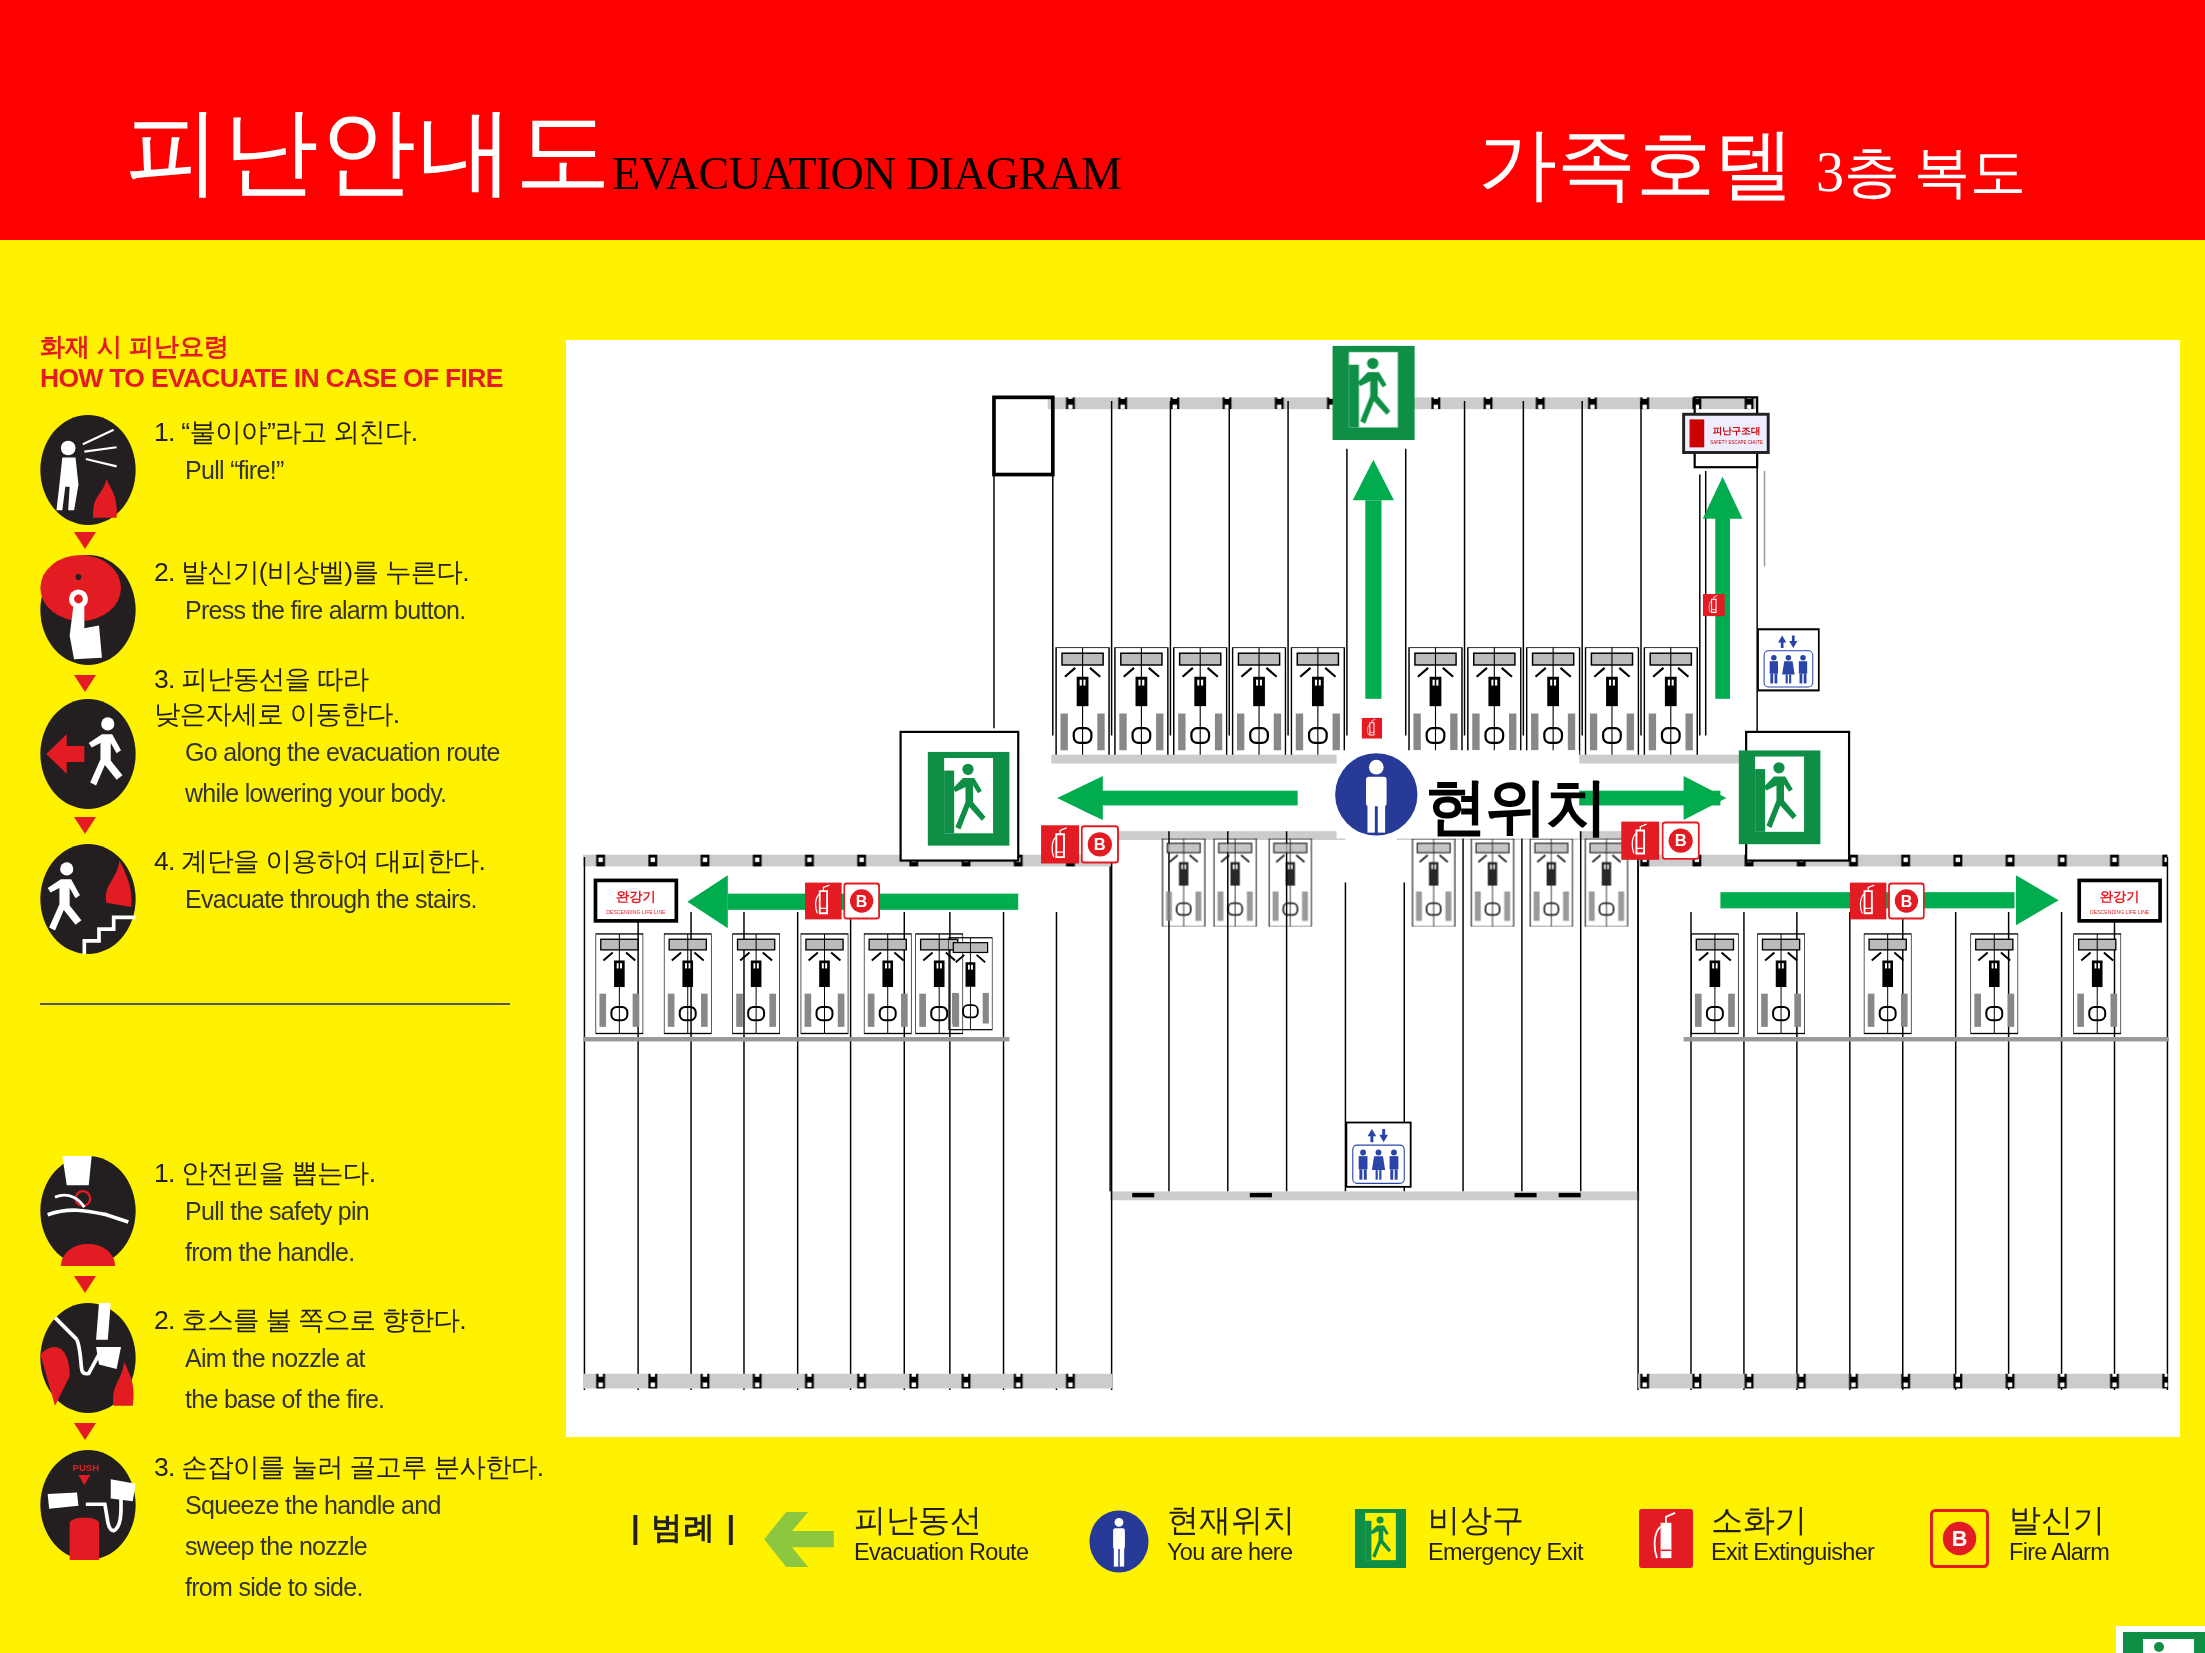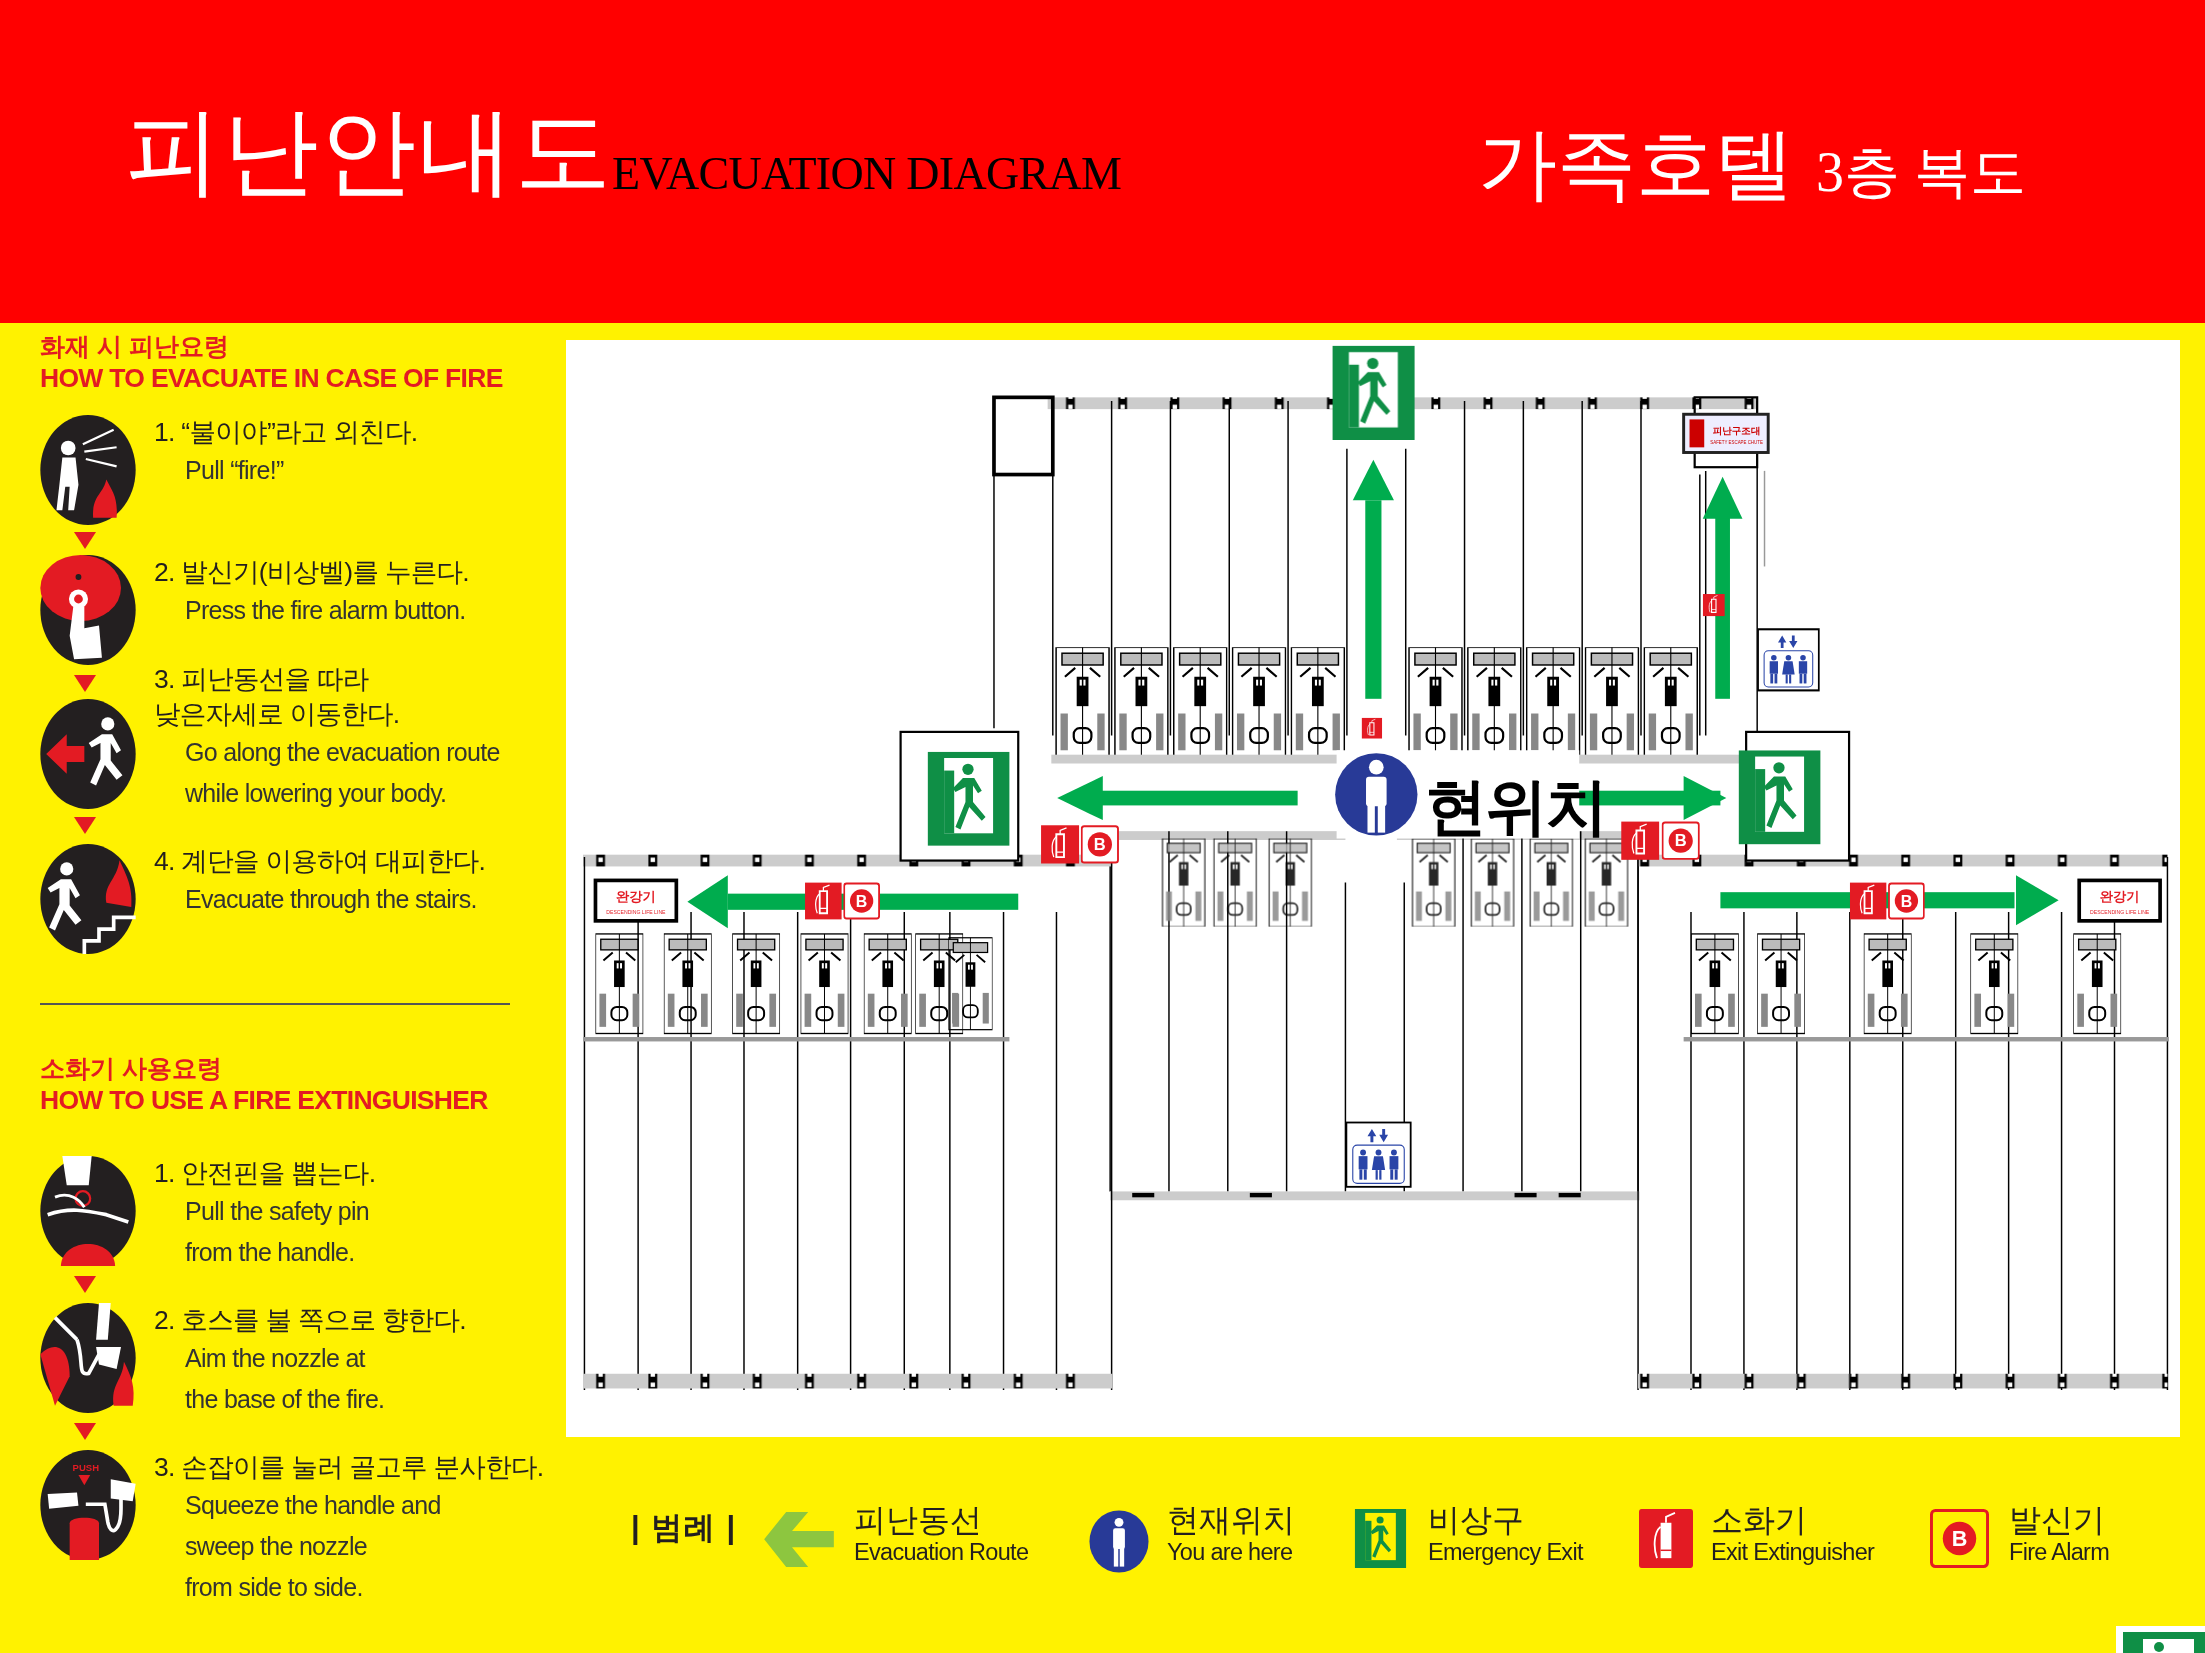--- a/index.html
+++ b/index.html
@@ -1,20 +1,20 @@
 <!DOCTYPE html>
 <html style="font-size:11.8px"><head>
 <meta charset="utf-8">
 <style>
   * { box-sizing: border-box; margin: 0; padding: 0; }
   html, body { width: 2205px; height: 1654px; overflow: hidden; background: #fff200; font-family: "Liberation Sans", "DejaVu Sans", sans-serif; }
   .page { position: relative; width: 2205px; height: 1654px; background: #fff200; }
 
   
-  .header { position: absolute; left: 0; top: 0; width: 2205px; height: 323px; background: #ff0000; }
+  .header { position: absolute; left: 0; top: 0; width: 2205px; height: 240px; background: #ff0000; }
   .title-ko { position: absolute; left: 125px; top: 103px; color: #fff; font-family: "DejaVu Serif", serif; font-size: 96px; line-height: 1; letter-spacing: 1.5px; }
   .title-en { position: absolute; left: 612px; top: 151px; color: #000000; font-family: "Liberation Serif", serif; font-size: 46px; line-height: 1; letter-spacing: -0.7px; }
   .location { position: absolute; left: 1478px; top: 125px; color: #fff; font-family: Liberation Serif, serif; font-size: 79px; line-height: 1; }
   .location .floor { font-size: 56px; margin-left: 22px; }
 
   
   .section-title { position: absolute; left: 40px; color: #e31b23; font-weight: bold; line-height: 1.25; }
   .section-title .ko { font-size: 25px; display: block; }
   .section-title .en { font-size: 26.5px; display: block; letter-spacing: -0.7px; }
   .step { position: absolute; left: 40px; width: 515px; }
@@ -116,24 +116,20 @@
       <path d="M90 80 C86 54 104 50 108 22 C118 44 126 58 124 86 Z" fill="#e31b23"></path>
     </svg>
     <div class="step-text">
       <span class="ko">4. 계단을 이용하여 대피한다.</span>
       <span class="en">Evacuate through the stairs.</span>
     </div>
   </div>
 
   <div class="divider"></div>
 
-  <div class="section-title" style="top:1053px;">
-    <span class="ko">소화기 사용요령</span>
-    <span class="en">HOW TO USE A FIRE EXTINGUISHER</span>
-  </div>
 
   <div class="step" style="top:1156px;">
     <svg class="step-icon" viewBox="0 0 130 150" width="96" height="110">
       <ellipse cx="65" cy="75" rx="65" ry="75" fill="#231f20"></ellipse>
       <path d="M30 0 L70 0 L66 40 L36 40 Z" fill="#fff"></path>
       <circle cx="58" cy="58" r="10" fill="none" stroke="#e31b23" stroke-width="3"></circle>
       <path d="M10 80 C40 70 60 74 90 80 L120 90" stroke="#fff" stroke-width="5" fill="none"></path>
       <path d="M20 56 C40 48 54 60 60 70" stroke="#fff" stroke-width="4" fill="none"></path>
       <path d="M28 150 C30 110 100 110 102 150 Z" fill="#e31b23"></path>
     </svg>

